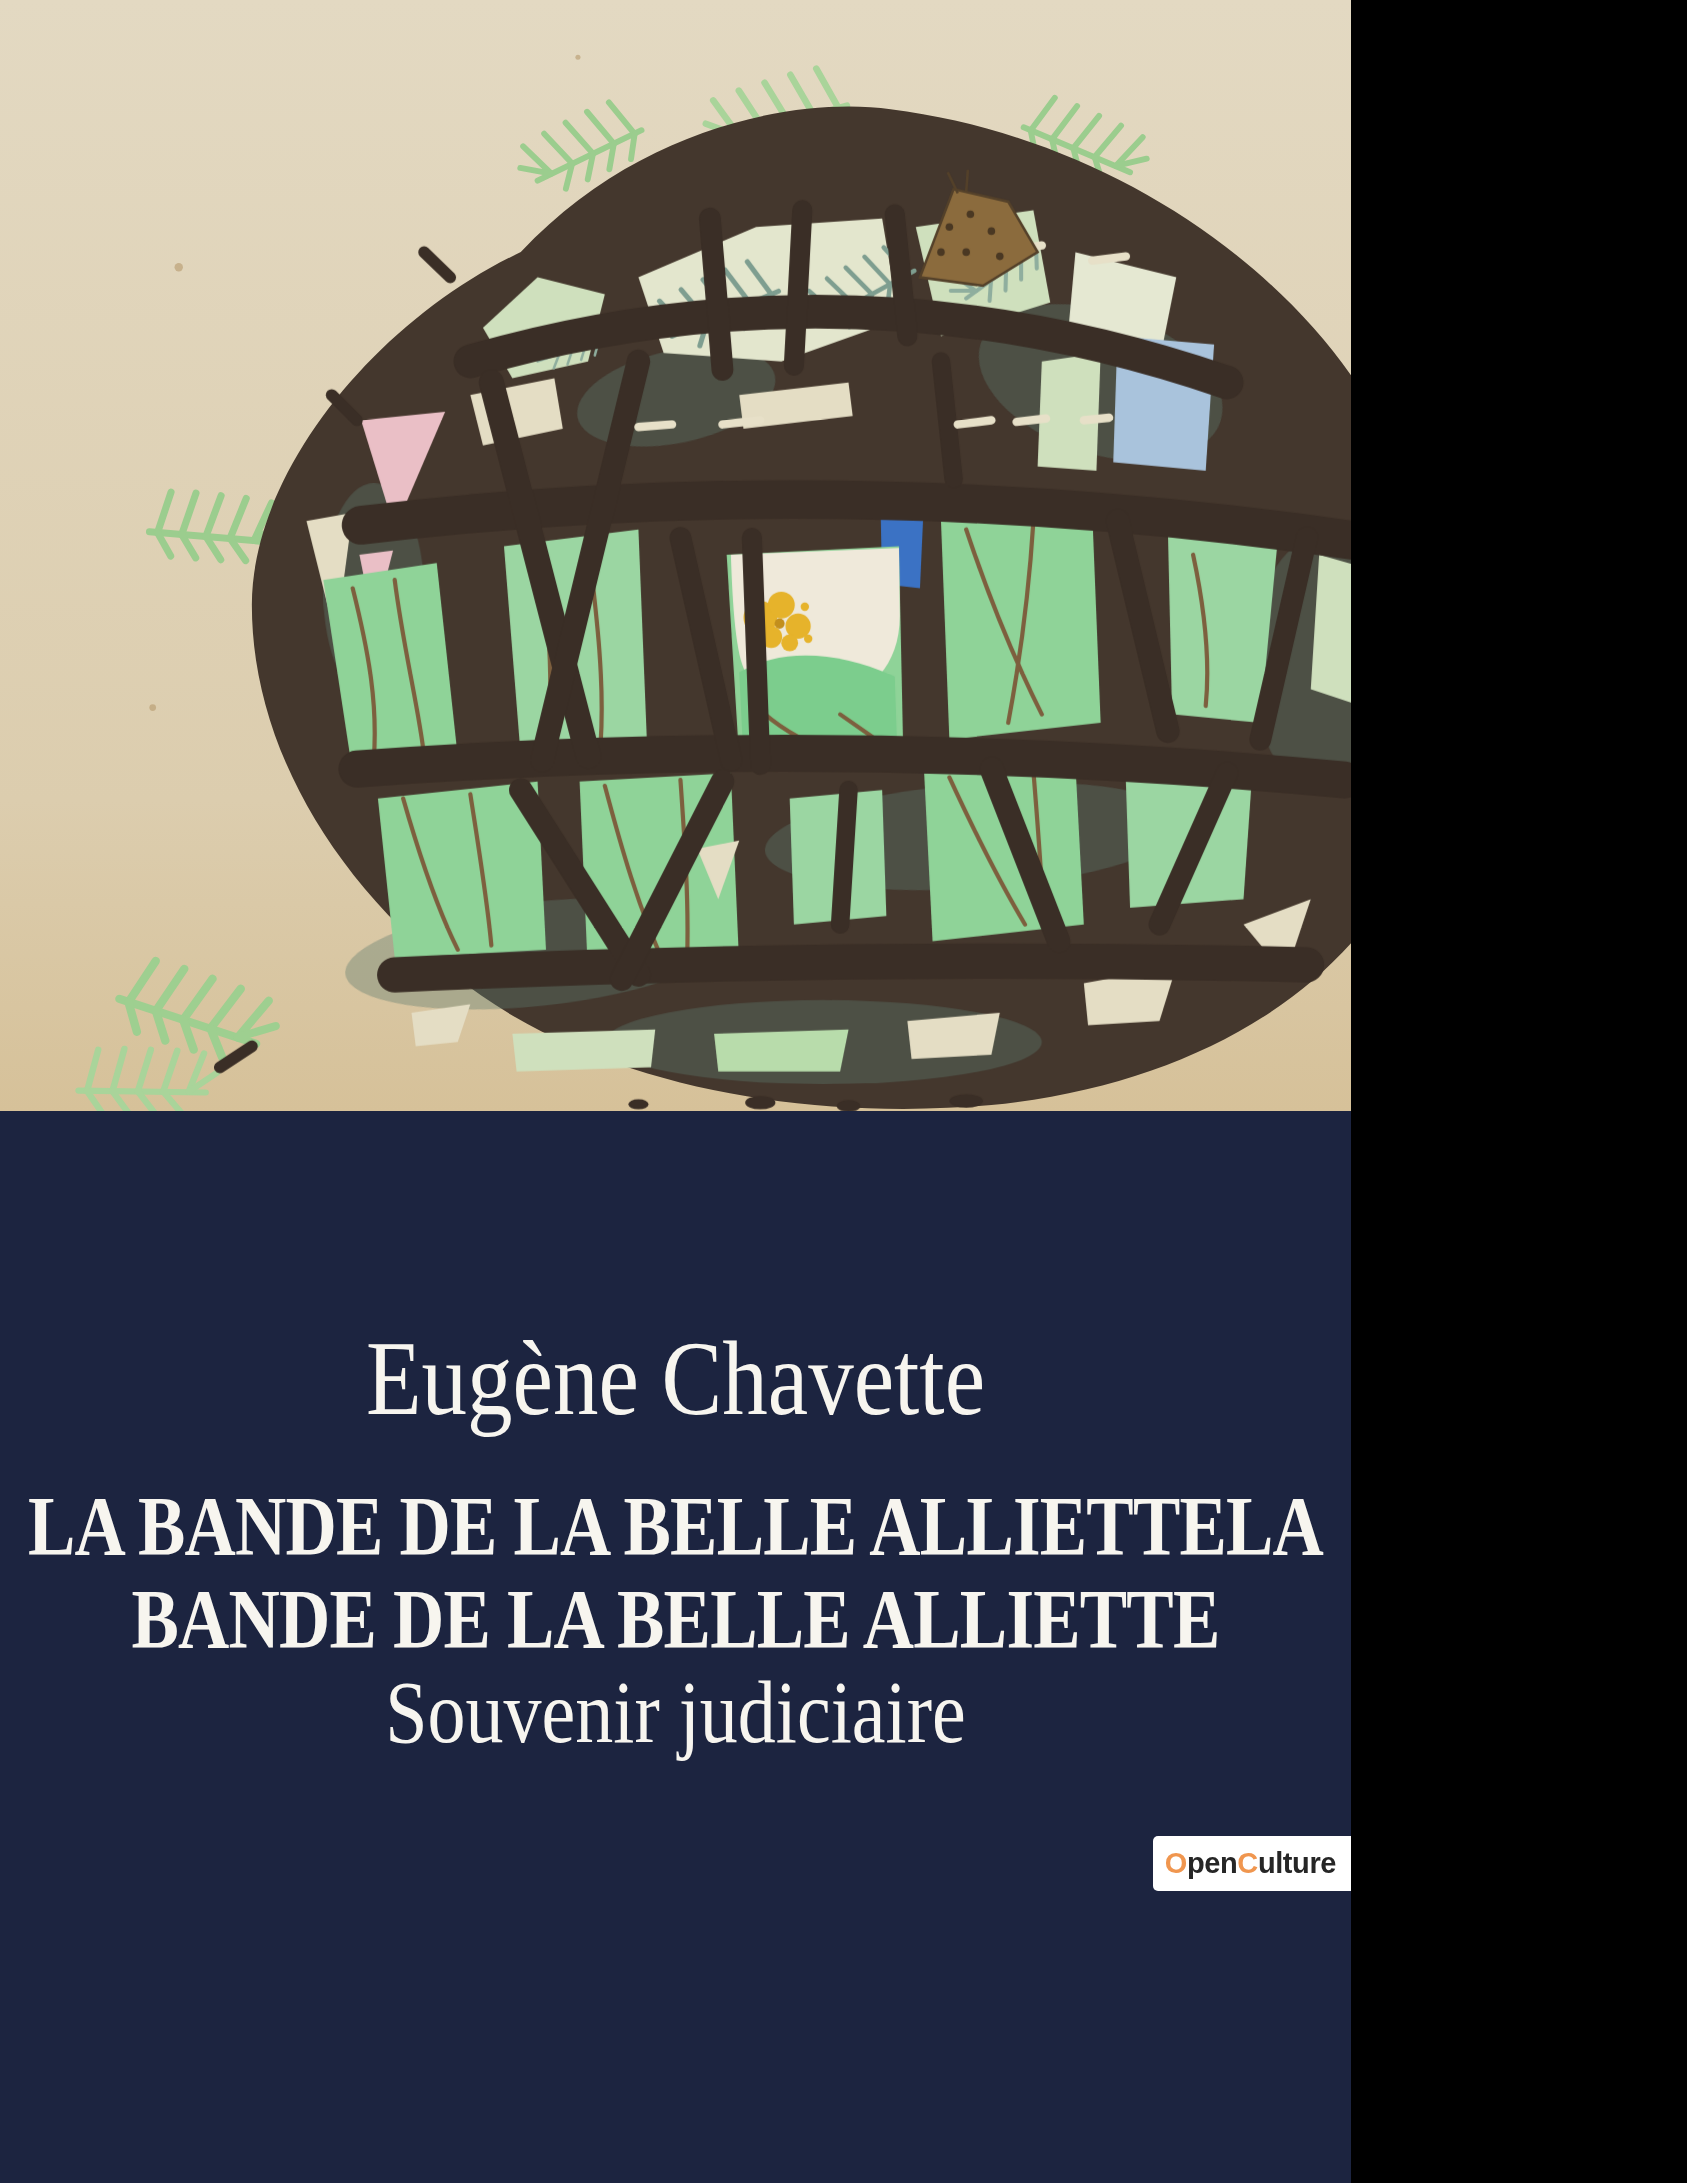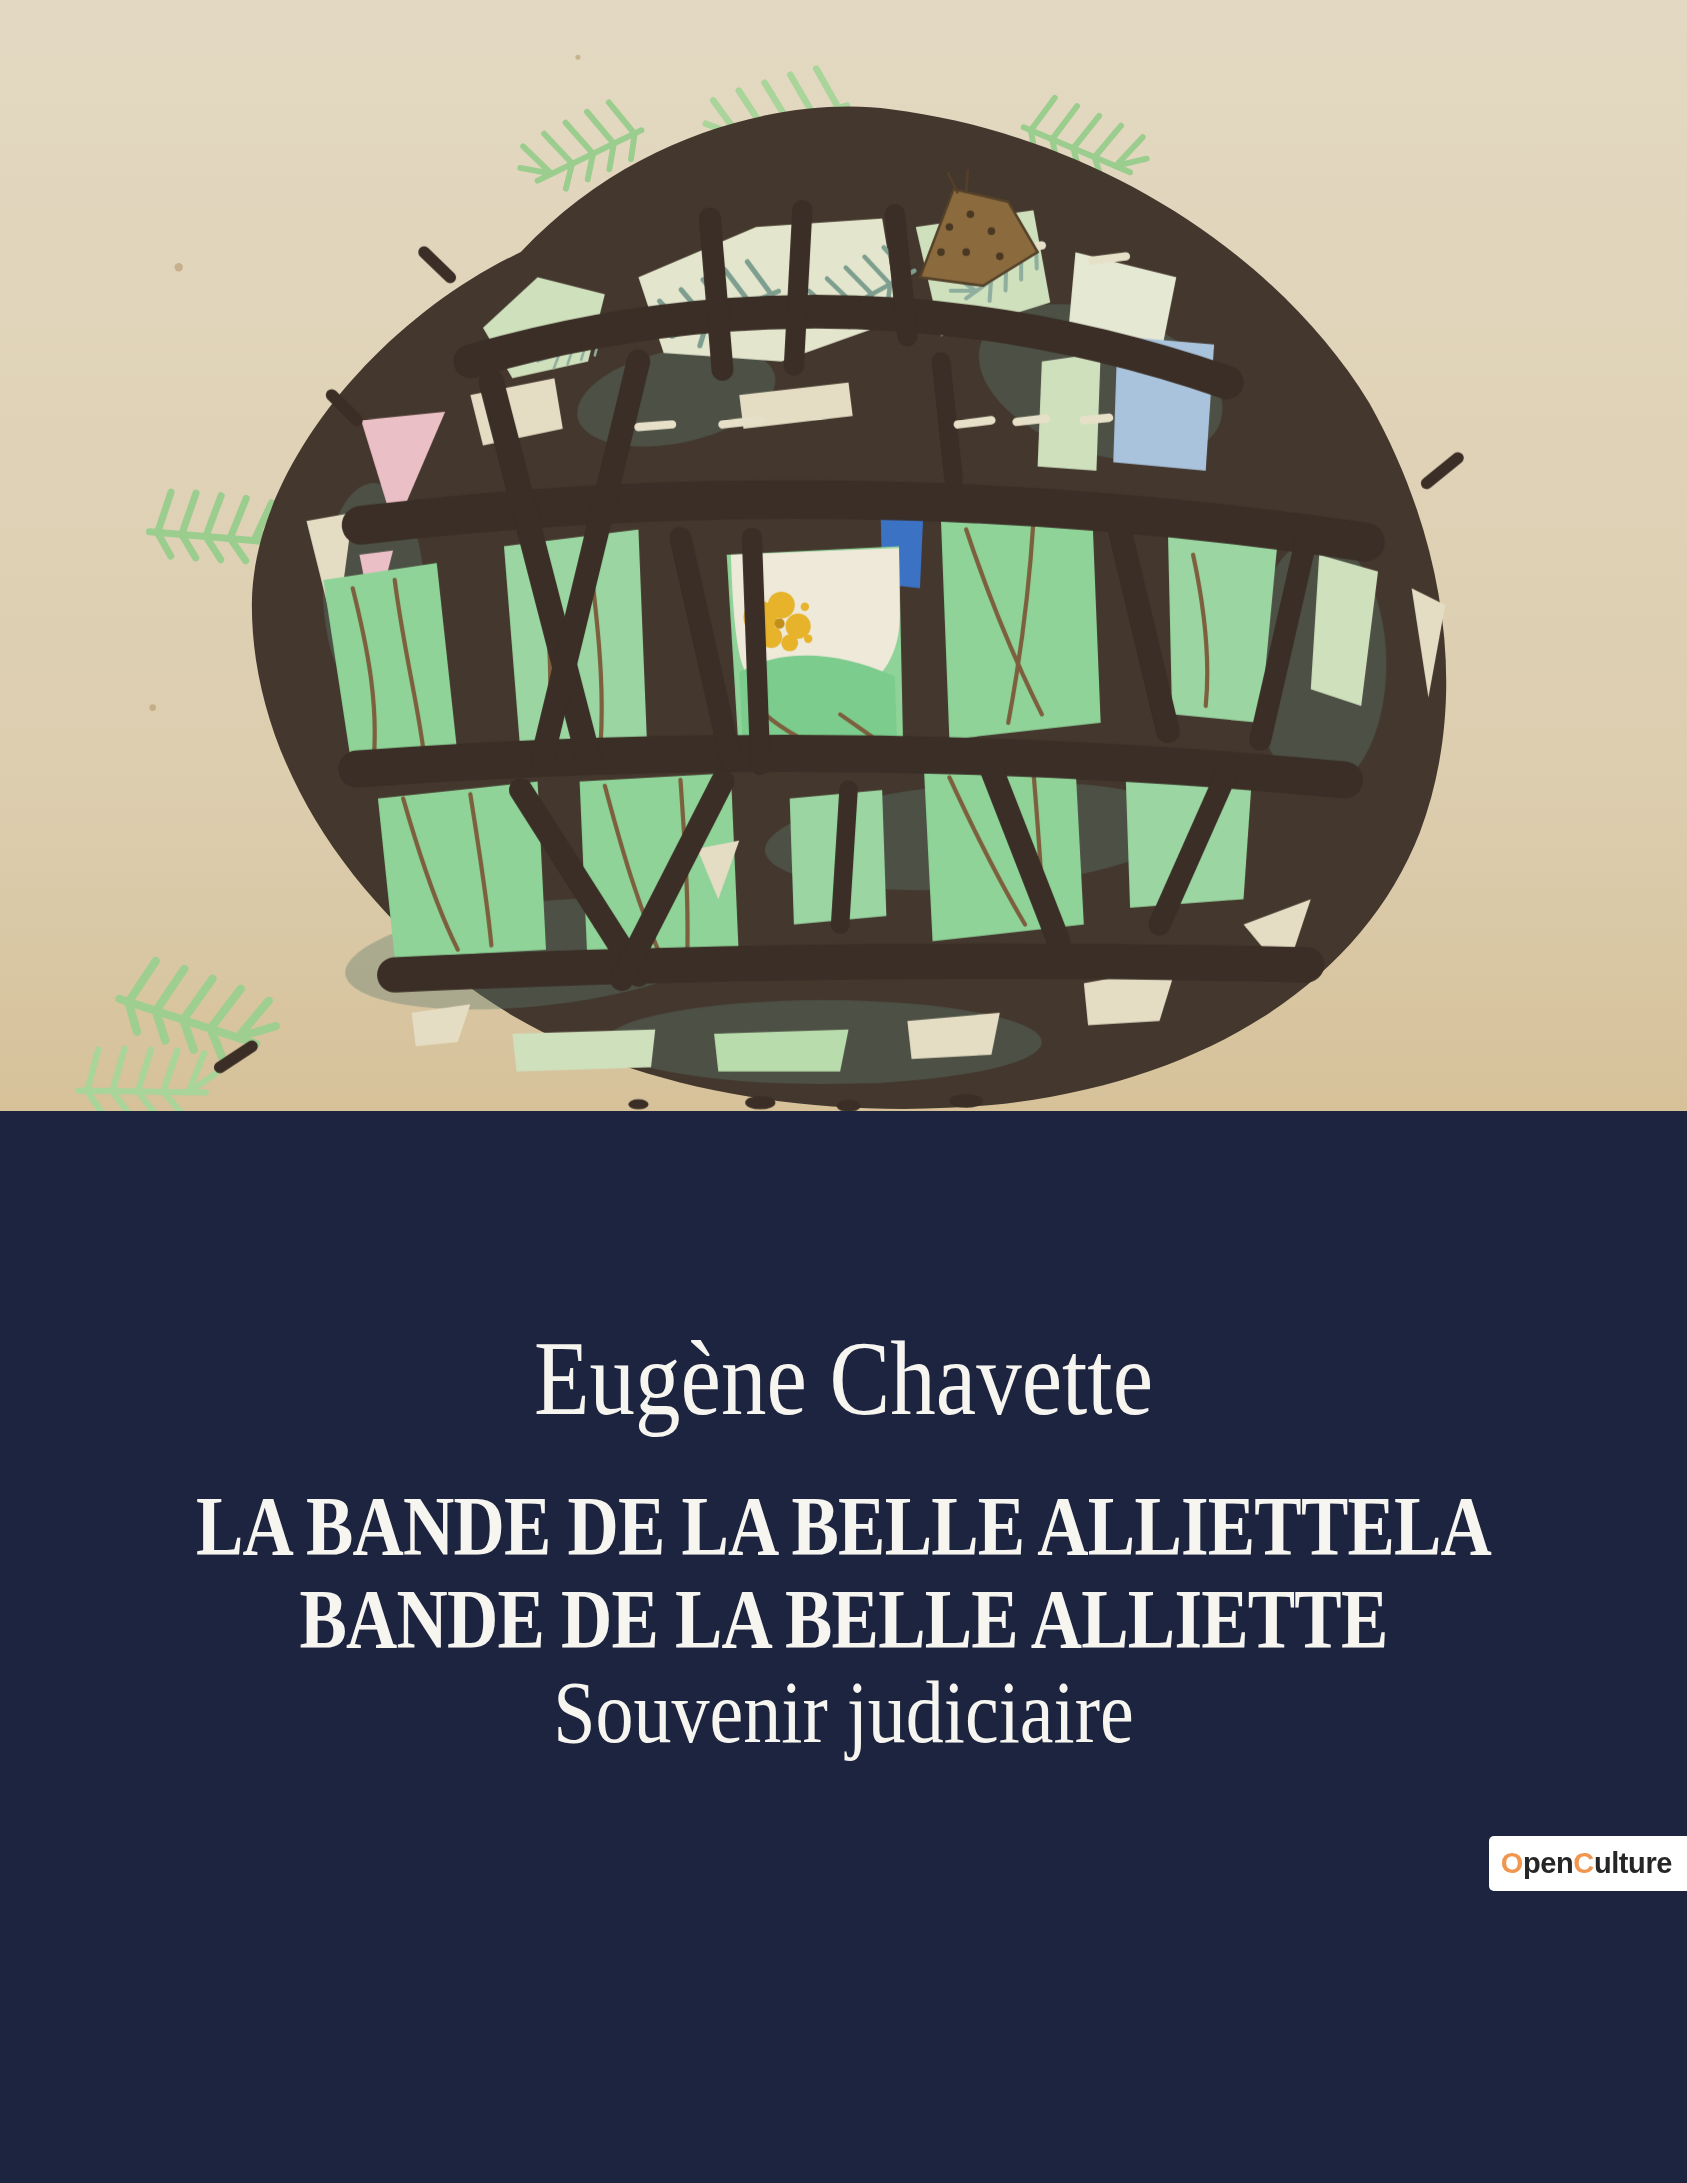--- a/index.html
+++ b/index.html
@@ -2,21 +2,21 @@
 <html style="--navy: #1c2440; --paper-top: #e3d9c2; --paper-bottom: #d6c199; --text-white: #f7f5ef; --logo-orange: #f0964f; --logo-dark: #262626; --basket-brown: #44372d; --leaf-green: #7ccd8d;font-size:13.4px"><head>
 <meta charset="utf-8">
 <style>
   :root{
     --navy:#1c2440; --paper-top:#e3d9c2; --paper-bottom:#d6c199;
     --text-white:#f7f5ef; --logo-orange:#f0964f; --logo-dark:#262626;
     --basket-brown:#44372d; --leaf-green:#7ccd8d;
   }
   html,body{margin:0;padding:0;background:#000;}
   .page{
-    position:relative; width:1687px; height:2183px; overflow:hidden;
+    position:relative; width:1351px; height:2183px; overflow:hidden;
     background:var(--navy);
     font-family:"Liberation Serif", serif;
   }
   .art{
     position:absolute; top:0; left:0; width:1687px; height:1111px; overflow:hidden;
   }
   .art svg{display:block; width:100%; height:100%;}
   .author{
     position:absolute; top:1318px; left:0; width:100%;
     text-align:center; color:var(--text-white);

